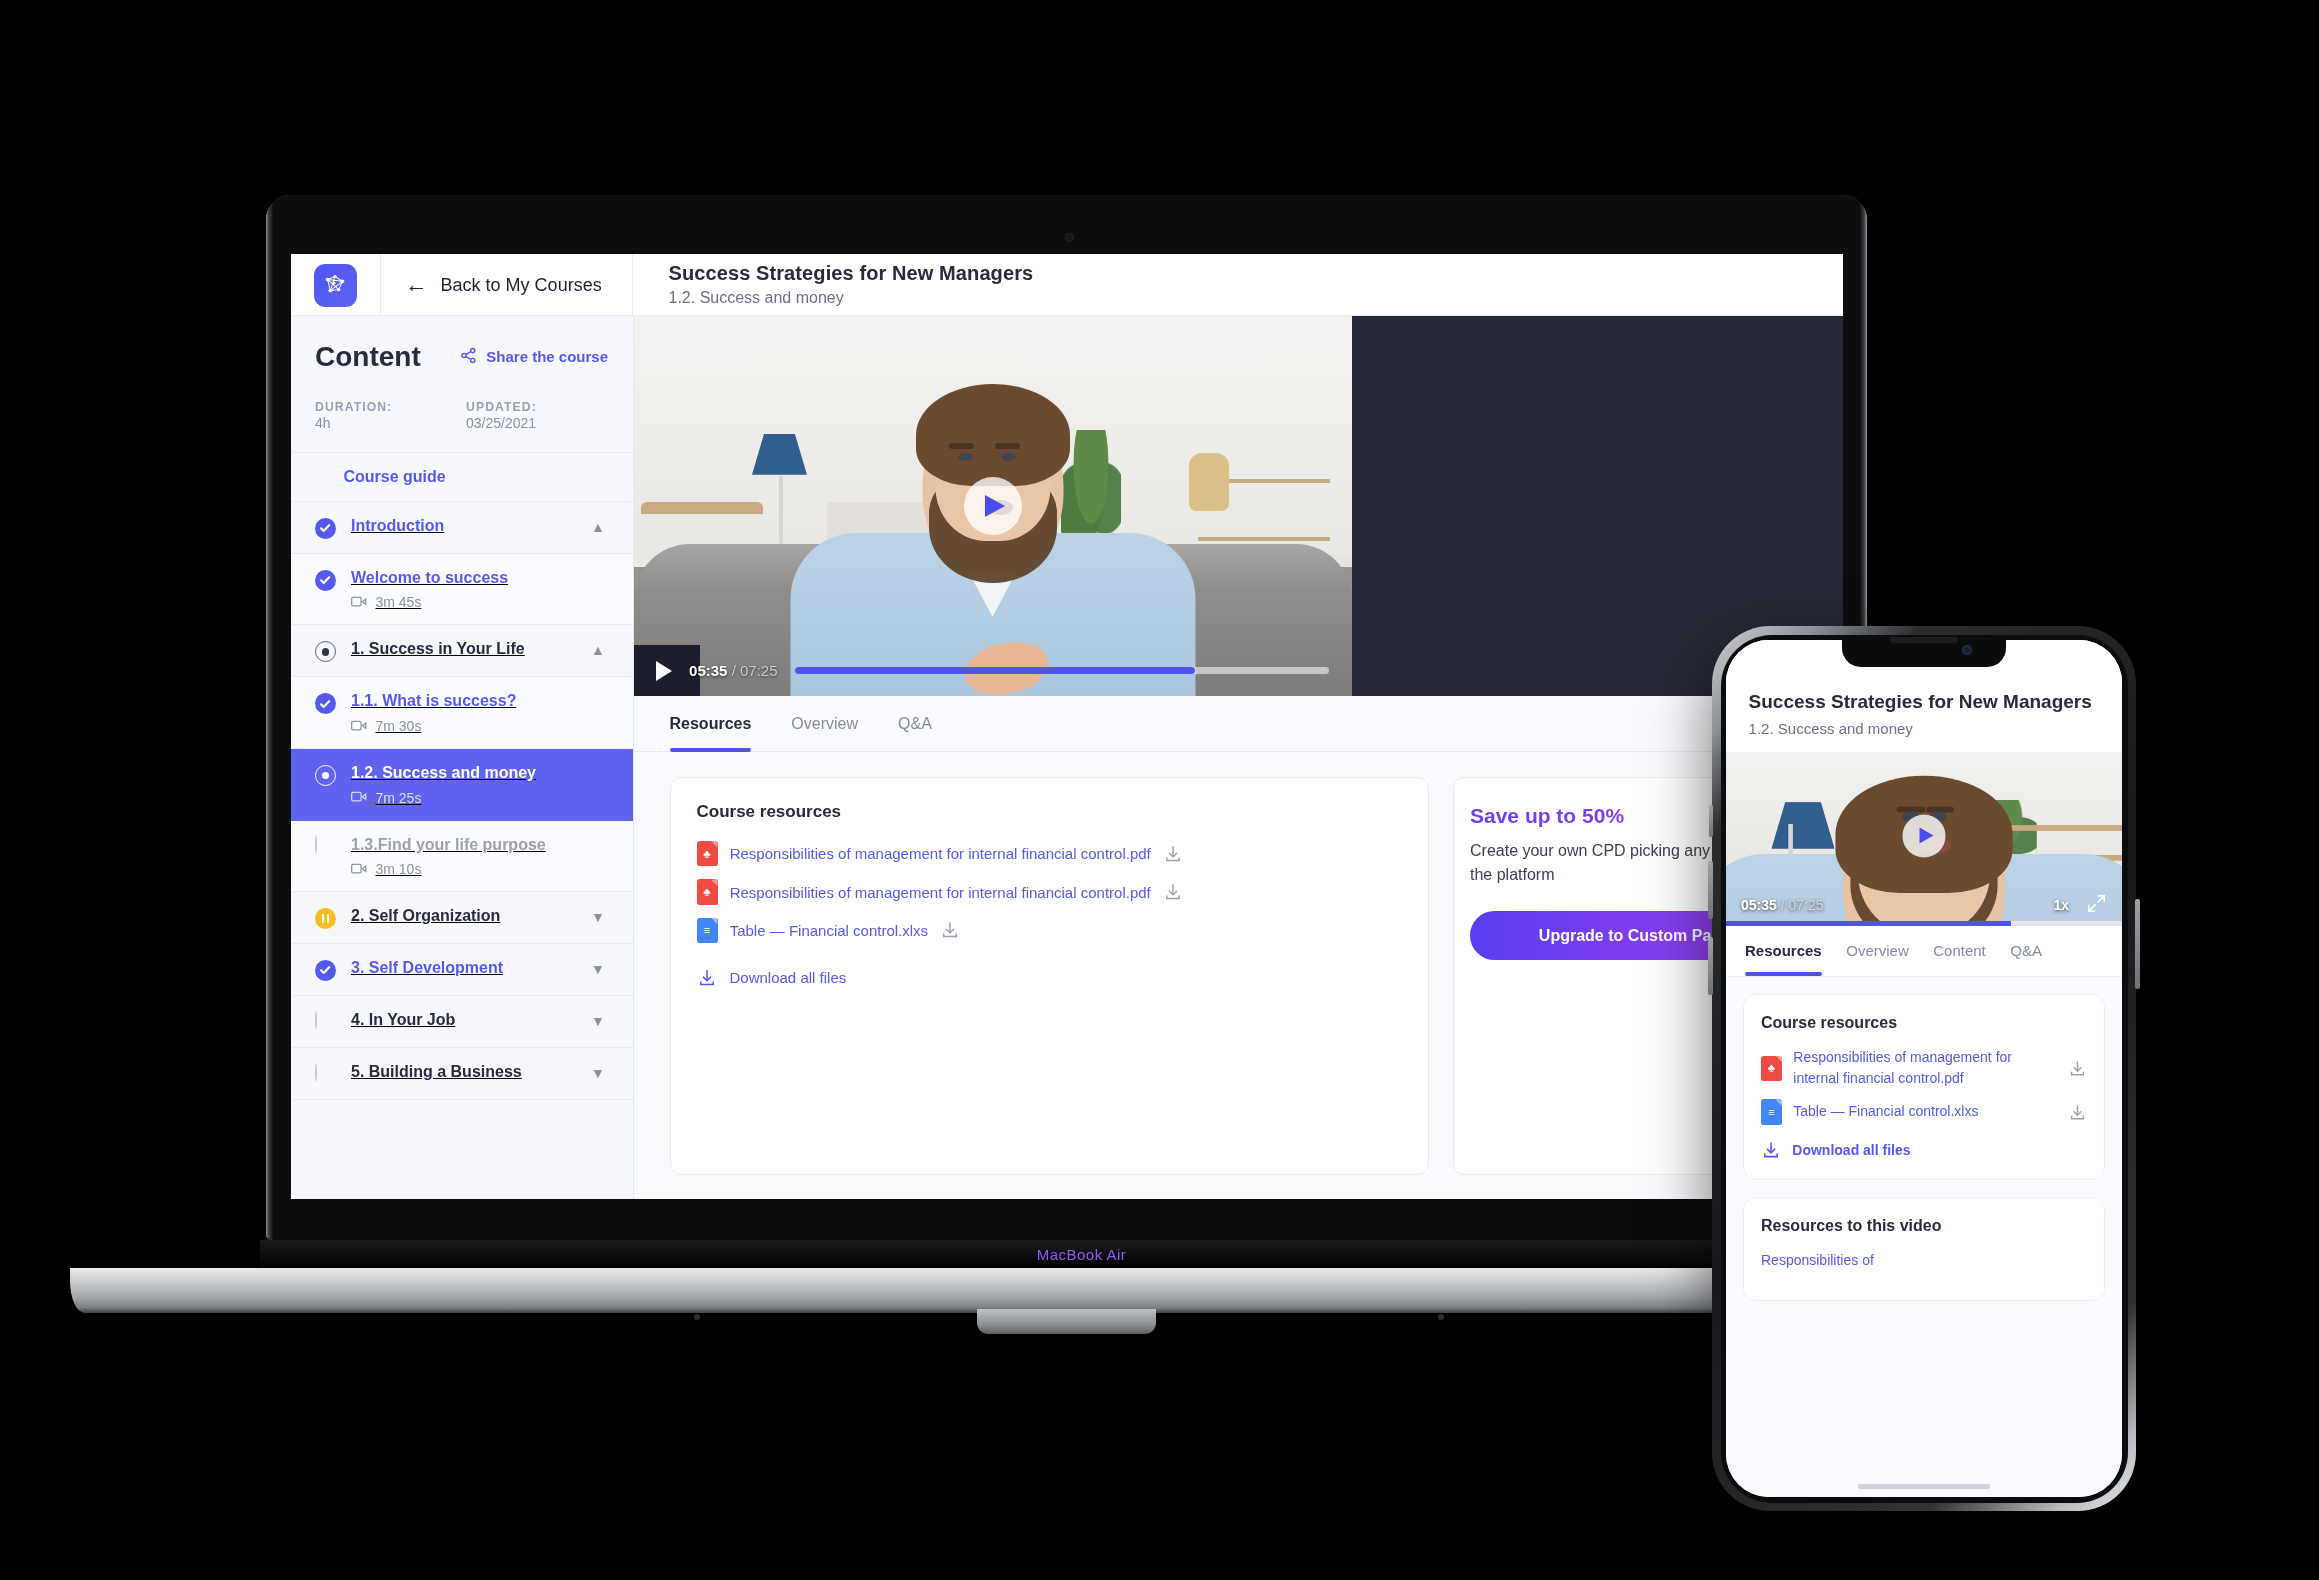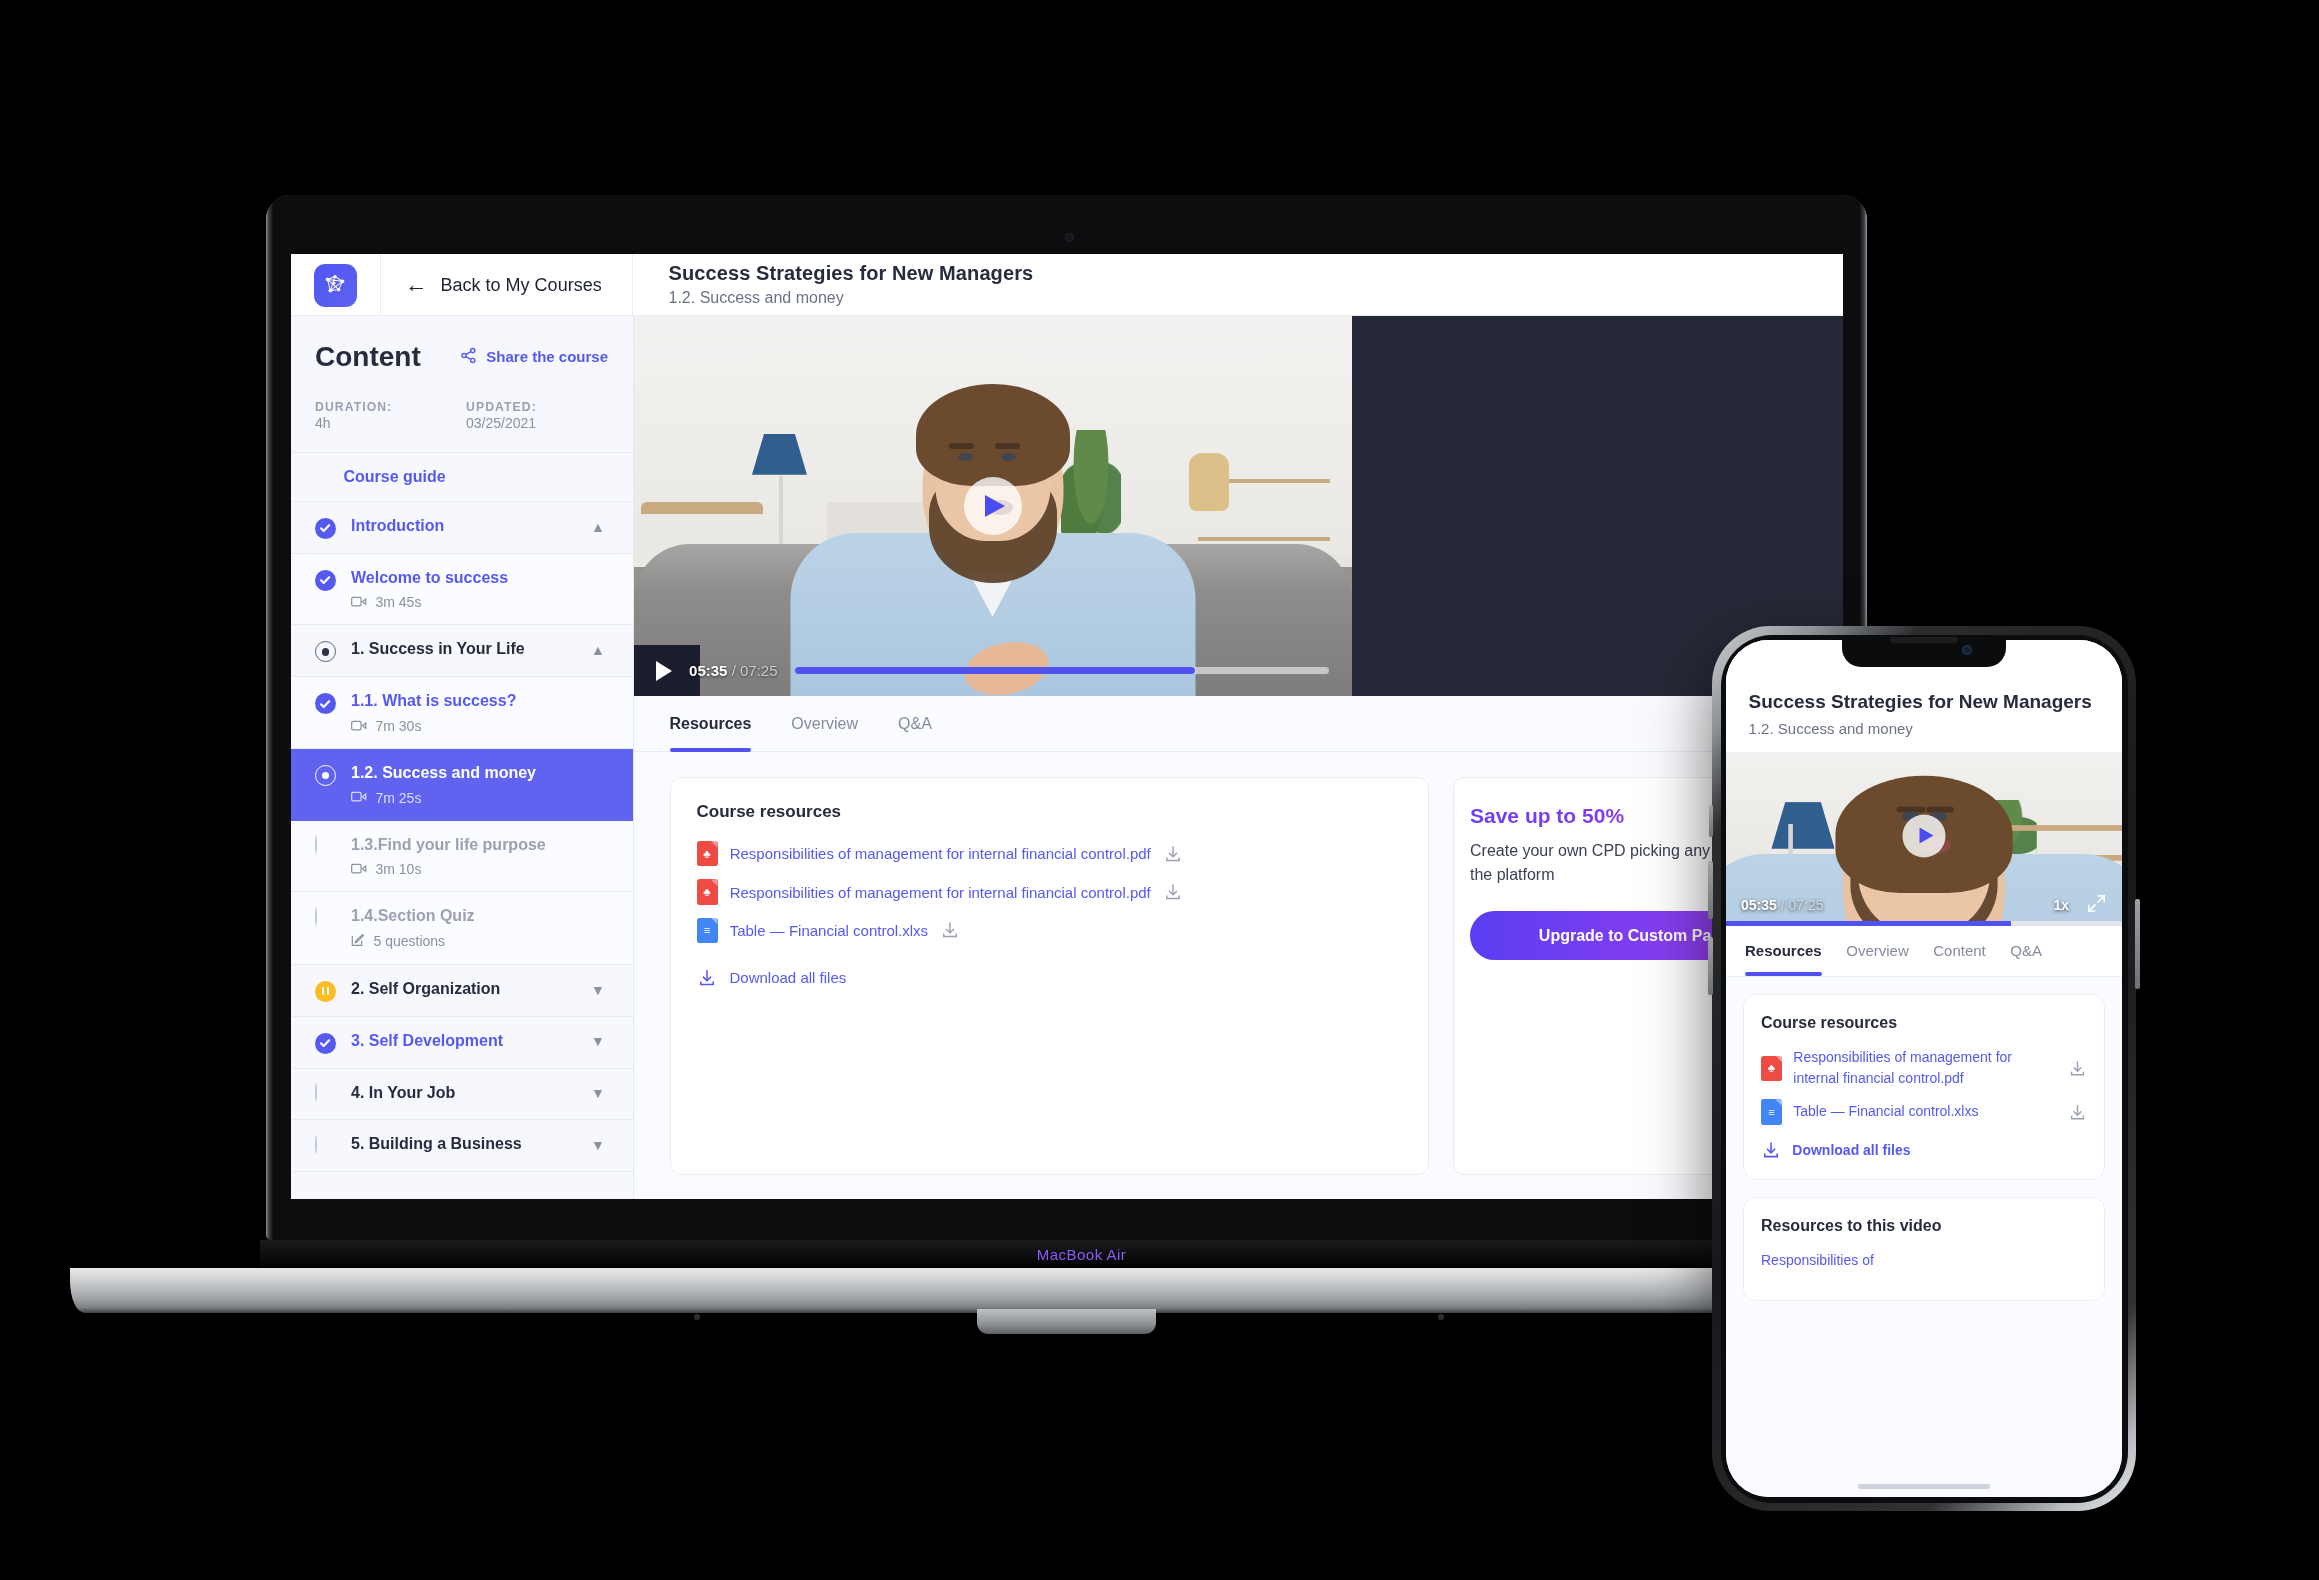--- a/index.html
+++ b/index.html
@@ -82,21 +82,21 @@
   .sb-meta .lbl{ font-size:12.2px; letter-spacing:1.1px; color:#9aa0b4; font-weight:bold; }
   .sb-meta .val{ font-size:14px; color:#8b90a3; }
 
   .sb-list{ border-top:0.9px solid #e7e9f2; }
   .row{ display:flex; align-items:flex-start; gap:15px; padding:14px 24.5px; border-bottom:0.9px solid #e9ebf4; background:#f7f8fd; }
   .row.white{ background:#fbfcff; }
   .row.guide{ justify-content:flex-start; padding-left:53px; align-items:center; }
   .row.guide .lbl{ color:#5559ef; font-size:16px; font-weight:bold; }
   .row.active{ background:#5f63ef; border-bottom-color:#5f63ef; }
   .row .mk{ flex:0 0 21px; width:21px; height:21px; margin-top:1.9px; }
-  .row .content{ flex:1; min-width:0; }
+  .row .content{ flex:1; min-width:0;text-decoration:underline; }
   .row .lbl{ font-size:16px; font-weight:bold; color:#262b3d; line-height:1.25; }
   .row .lbl.blue{ color:#5559ef; }
   .row .lbl.grey{ color:#9ba0b2; }
   .row.active .lbl{ color:#fff; }
   .row .sub{ display:flex; align-items:center; gap:8.5px; margin-top:6.6px; font-size:14px; color:#8b90a3; }
   .row.active .sub{ color:#dcdcfb; }
   .chev{ flex:0 0 17px; color:#8b90a3; font-size:14px; margin-top:2.8px; }
 
   .mk-check{ width:21px;height:21px;border-radius:50%;background:#5559ef;display:flex;align-items:center;justify-content:center; }
   .mk-check svg{ width:12.2px;height:12.2px; }
@@ -432,35 +432,20 @@
                         <svg width="16" height="11.3" viewBox="0 0 17 12" fill="none" stroke="currentColor" stroke-width="1.3">
                             <rect x="0.7" y="1.4" width="10" height="9" rx="1.5"></rect>
                             <path d="M12.2 6 L15.6 3.2 V8.8 Z"></path>
                           </svg>
                       </span>
                       <span>3m 10s</span>
                     </div>
                   </div>
                 </div>
 
-                <div class="row white">
-                  <span class="mk"><span class="mk-empty"></span></span>
-                  <div class="content">
-                    <div class="lbl grey">1.4.Section Quiz</div>
-                    <div class="sub">
-                      <span>
-                        <svg width="14" height="14" viewBox="0 0 15 15" fill="none" stroke="currentColor" stroke-width="1.3">
-                            <path d="M12.4 1.8 L13.3 2.7 L6.2 9.8 L4.6 10.3 L5.1 8.7 Z"></path>
-                            <path d="M1.4 3.2 V13.2 H11.4 V8.4"></path>
-                          </svg>
-                      </span>
-                      <span>5 questions</span>
-                    </div>
-                  </div>
-                </div>
 
                 <div class="row">
                   <span class="mk">
                       <span class="mk-pause">
                         <b></b>
                         <b></b>
                       </span>
                     </span>
                   <div class="content">
                       <div class="lbl">2. Self Organization</div>

